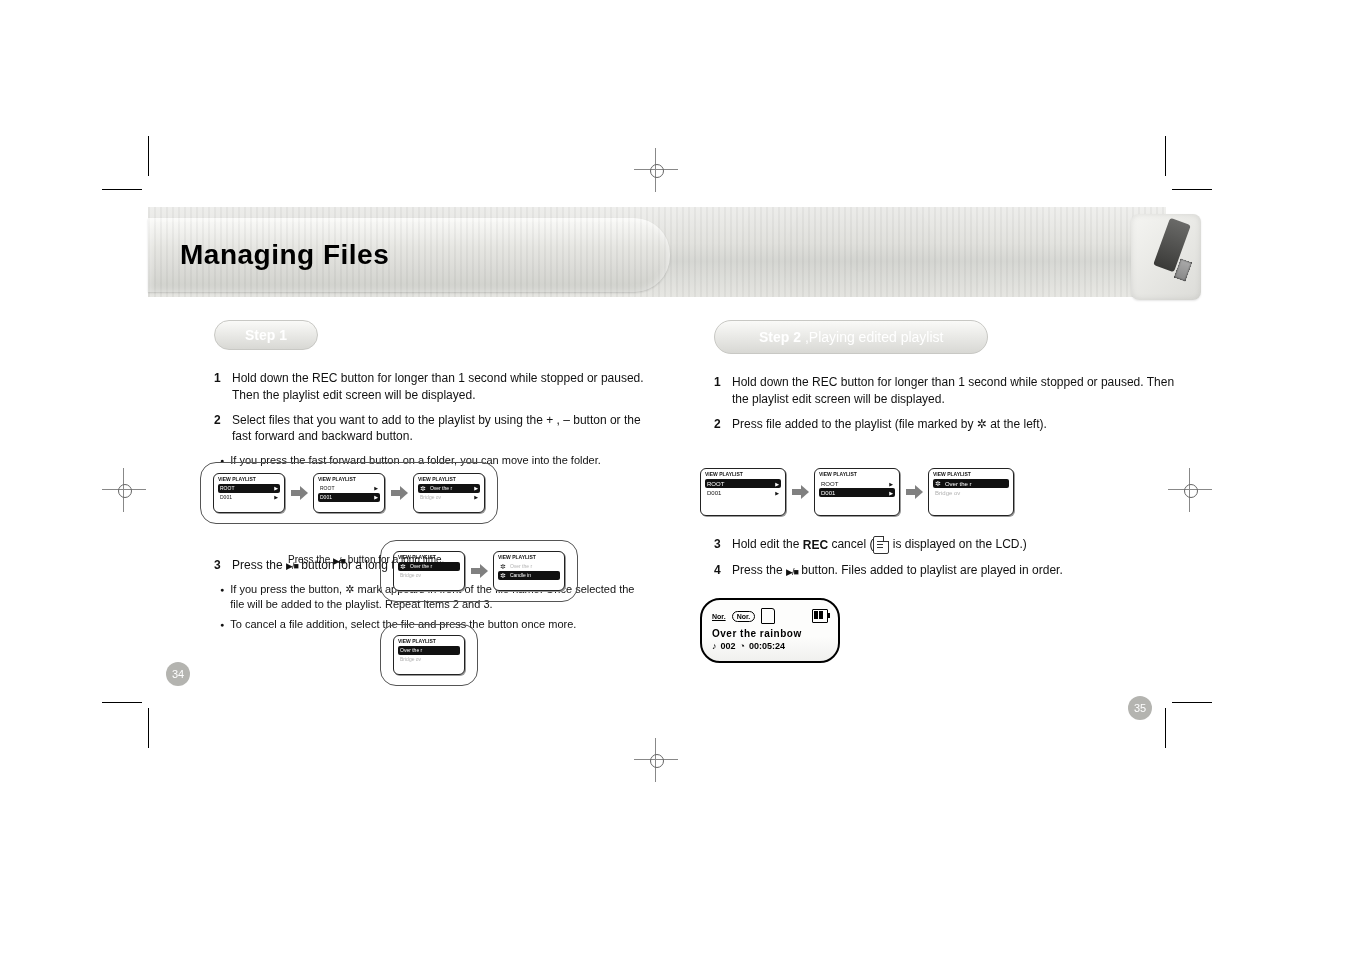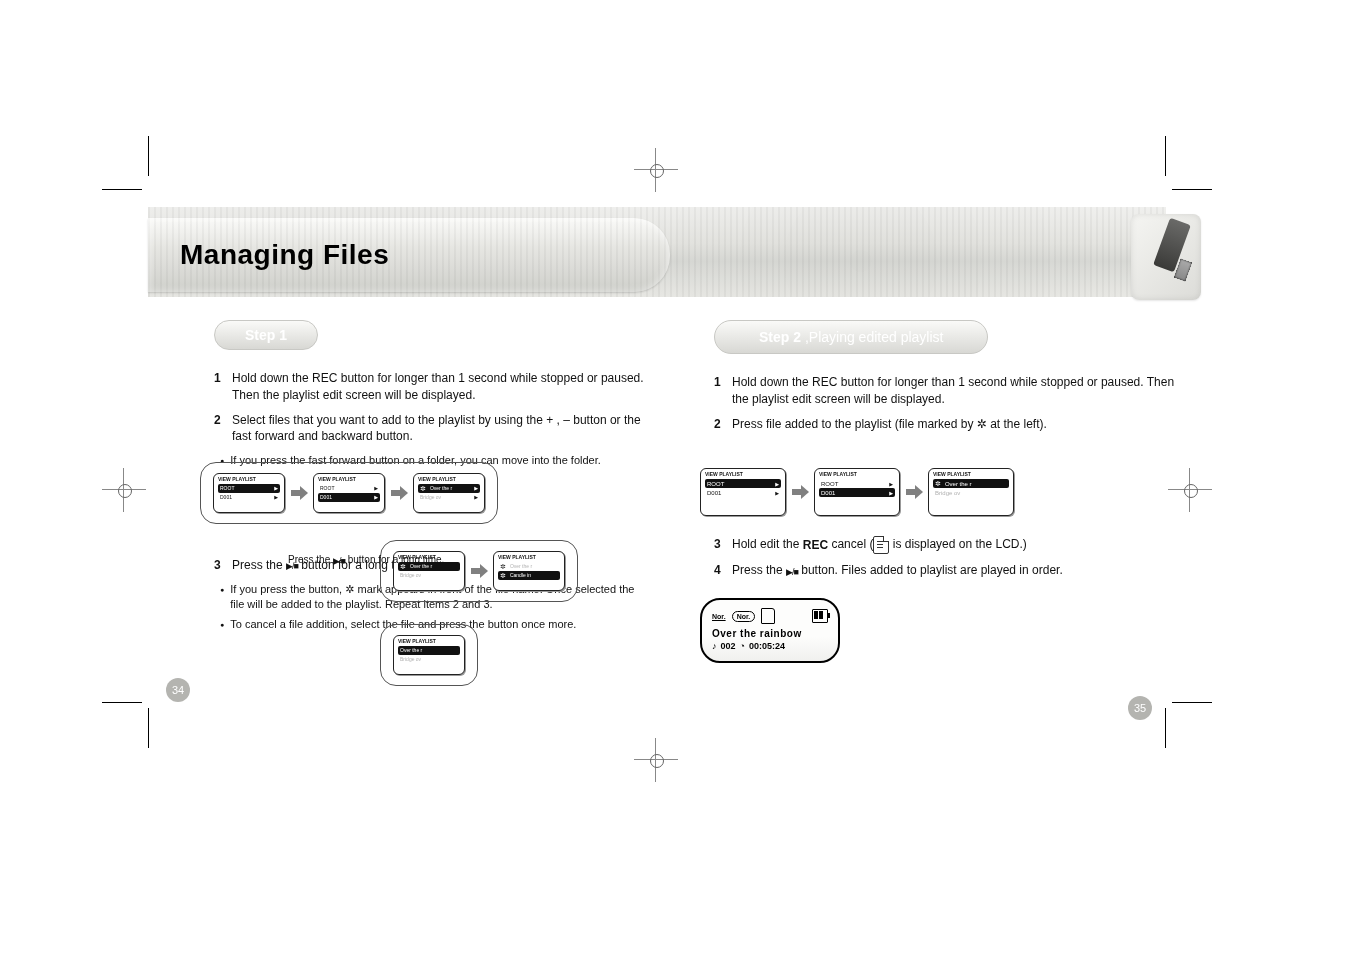--- a/index.html
+++ b/index.html
@@ -458,14 +458,14 @@
     <div class="ps-track">Over the rainbow</div>
     <div class="ps-foot">
       <span class="note-ic"></span>
       <span>002</span>
       <span class="clock-ic"></span>
       <span>00:05:24</span>
     </div>
   </div>
 </div>
 
-<div class="page-num-circle" style="left:166px; top:678px;">34</div>
+<div class="page-num-circle" style="left:166px; top:662px;">34</div>
 <div class="page-num-circle" style="left:1128px; top:696px;">35</div>
 
 </body></html>

